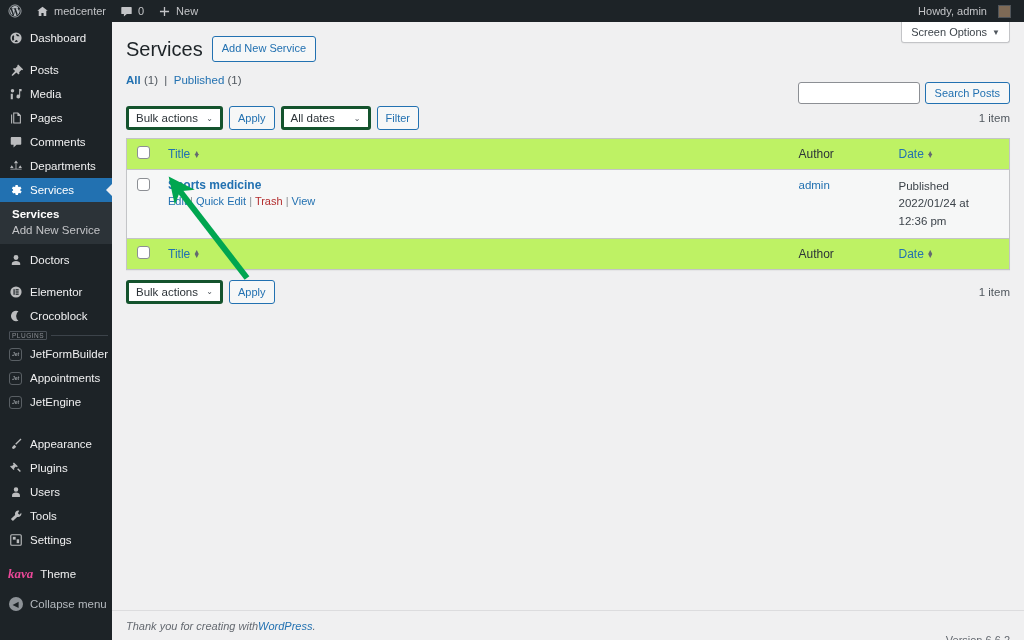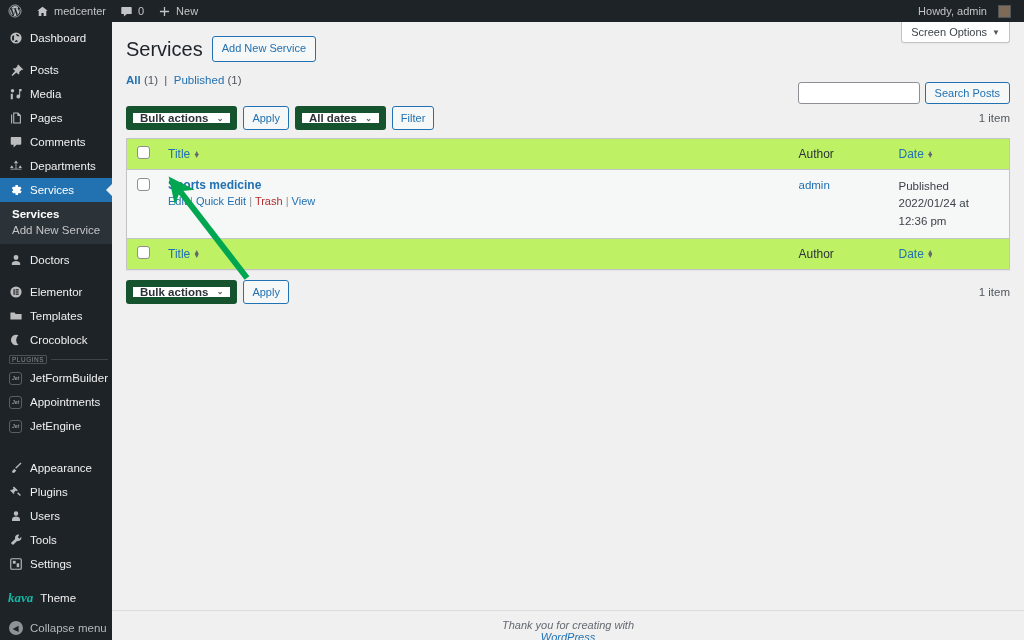--- a/index.html
+++ b/index.html
@@ -71,21 +71,21 @@
   .plug-head i {
     font-style: normal; border: 1px solid #4b5158; padding: 0 2px; border-radius:1px;
   }
   .jet-ic {
     width: 13px; height: 13px; border: 1px solid #6d7379; border-radius: 3px;
     display: flex; align-items: center; justify-content: center;
     font-size: 5px; color: #b4b9be; font-style: italic; font-weight: 700;
   }
   .kava-logo {
     font-family: "Liberation Serif", serif; font-style: italic;
-    color: #14b8a6; font-size: 13px; font-weight: 700;
+    color: #ec4899; font-size: 13px; font-weight: 700;
   }
   .collapse { color: #b4b9be; }
   .circ-arrow {
     width: 14px; height: 14px; border-radius: 50%; background: #b4b9be;
     color: #1d2327; display: flex; align-items: center; justify-content: center;
     font-size: 8px;
   }
 
   
   .main {
@@ -125,23 +125,23 @@
     background: #fff;
   }
   .search-btn {
     border: 1px solid #2271b1; background: #f6f7f7; color: #2271b1;
     border-radius: 3px; font-size: 11px; padding: 0 9px; height: 22px;
   }
 
   .tablenav { display: flex; align-items: center; gap: 6px; margin-top: 20px; position: relative; }
   .tablenav.bottom { margin-top: 10px; }
   .sel {
-    position: relative; border: 7px solid #14532d; background: #fff;
+    position: relative; border: 3px solid #14532d; background: #fff;
     border-radius: 3px; height: 24px; font-size: 11.5px; color: #2c3338;
-    display: flex; align-items: center; padding: 0 22px 0 7px; min-width: 82px; font-weight: bold;
+    display: flex; align-items: center; padding: 0 22px 0 7px; min-width: 82px;
   }
   .sel .sc { position: absolute; right: 7px; font-size: 8px; color: #50575e; }
   .sel.dates { min-width: 90px; }
   .sm-btn {
     border: 1px solid #2271b1; background: #f6f7f7; color: #2271b1;
     border-radius: 3px; font-size: 11px; height: 24px; padding: 0 8px;
   }
   .count {
     position: absolute; right: 0; font-size: 11.5px; color: #50575e;
   }
@@ -176,21 +176,21 @@
   .row-actions a { color: #2271b1; }
   .row-actions a.trash { color: #b32d2e; }
   .author-link { color: #2271b1; font-size: 11.5px; }
   .date-cell { color: #3c434a; font-size: 11.5px; line-height: 1.5; }
 
   
   .footer {
     position: absolute; bottom: 0; left: 112px; width: 912px;
     border-top: 1px solid #dcdcde; background: #f0f0f1;
     font-size: 11px; color: #646970; font-style: italic;
-    display: flex; align-items: center; padding: 8px 14px; height: 30px; flex-direction: column;
+    display: flex; align-items: center; padding: 8px 14px; height: 30px;
   }
   .footer a { color: #2271b1; }
   .footer .ver { margin-left: auto; font-style: normal; margin-top: 28px; }
 
   
   .anno { position: absolute; left: 0; top: 0; width: 1024px; height: 640px;
           pointer-events: none; z-index: 50; }
 </style>
 </head>
 <body>
@@ -321,28 +321,20 @@
             <circle cx="10" cy="10" r="8" fill="#f0f0f1"></circle>
             <rect x="6.4" y="6" width="1.7" height="8" fill="#1d2327"></rect>
             <rect x="9.4" y="6" width="4.4" height="1.8" fill="#1d2327"></rect>
             <rect x="9.4" y="9.1" width="4.4" height="1.8" fill="#1d2327"></rect>
             <rect x="9.4" y="12.2" width="4.4" height="1.8" fill="#1d2327"></rect>
           </svg>
       </span>
       <span>Elementor</span>
     </div>
 
-    <div class="menu-item">
-      <span class="mi-ic">
-        <svg width="14" height="14" viewBox="0 0 20 20">
-            <path fill="#f0f0f1" d="M2 5h6l1.5 2H18v8H2z"></path>
-          </svg>
-      </span>
-      <span>Templates</span>
-    </div>
 
     <div class="menu-item">
       <span class="mi-ic">
         <svg width="14" height="14" viewBox="0 0 20 20">
             <path fill="#f0f0f1" d="M13.5 3.2A7.5 7.5 0 1 0 13.5 16.8 8.6 8.6 0 0 1 13.5 3.2z"></path>
           </svg>
       </span>
       <span>Crocoblock</span>
     </div>
 

